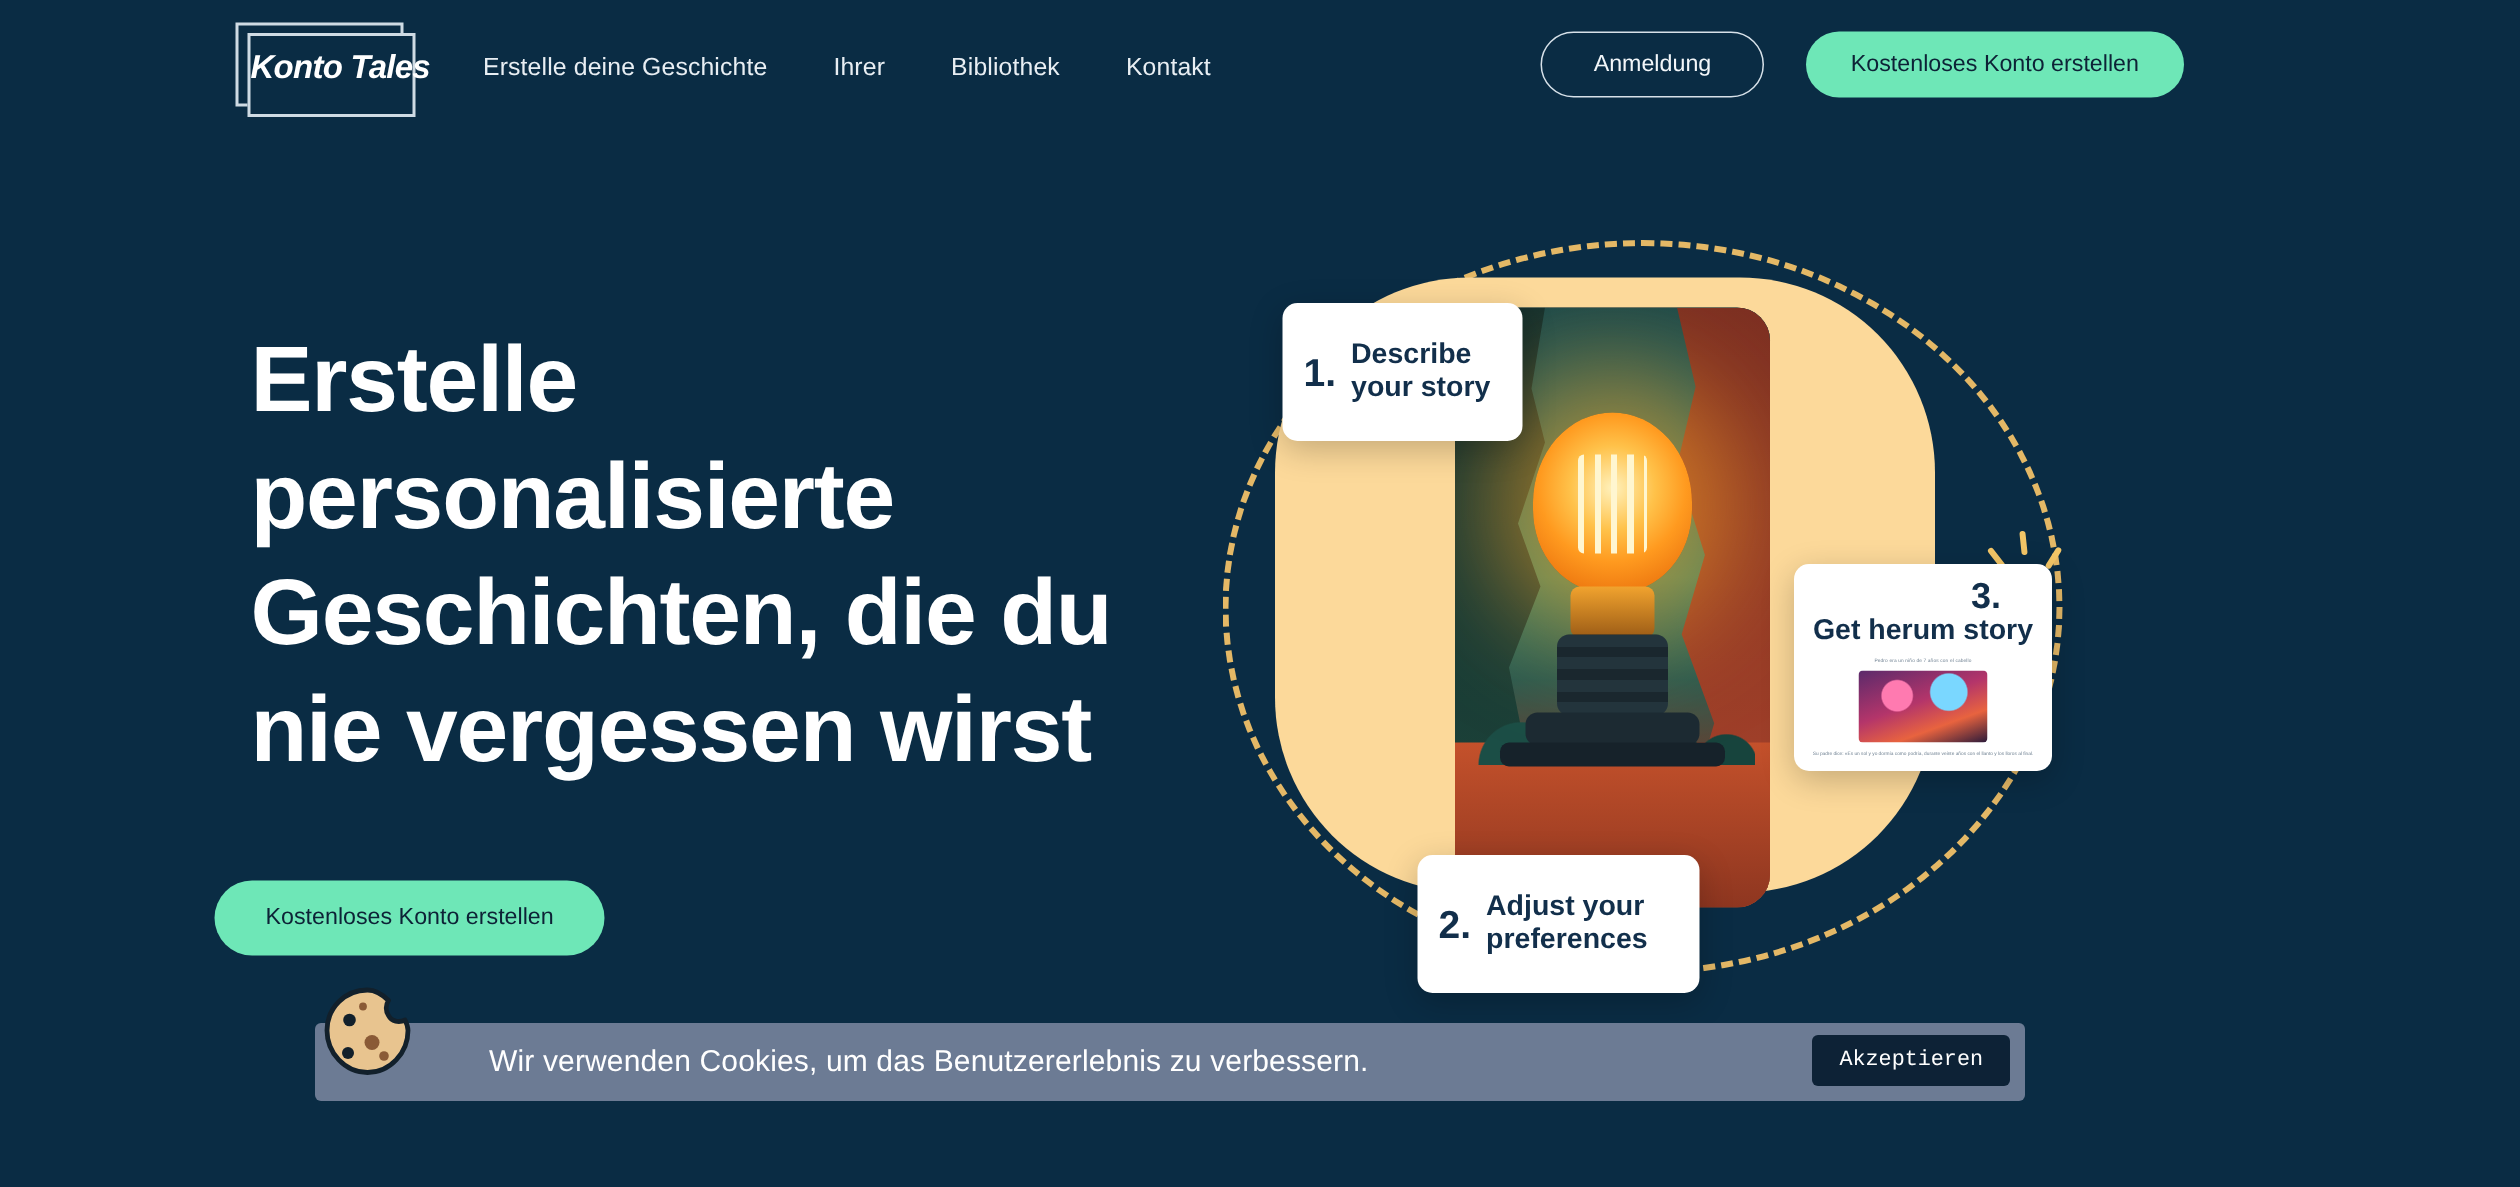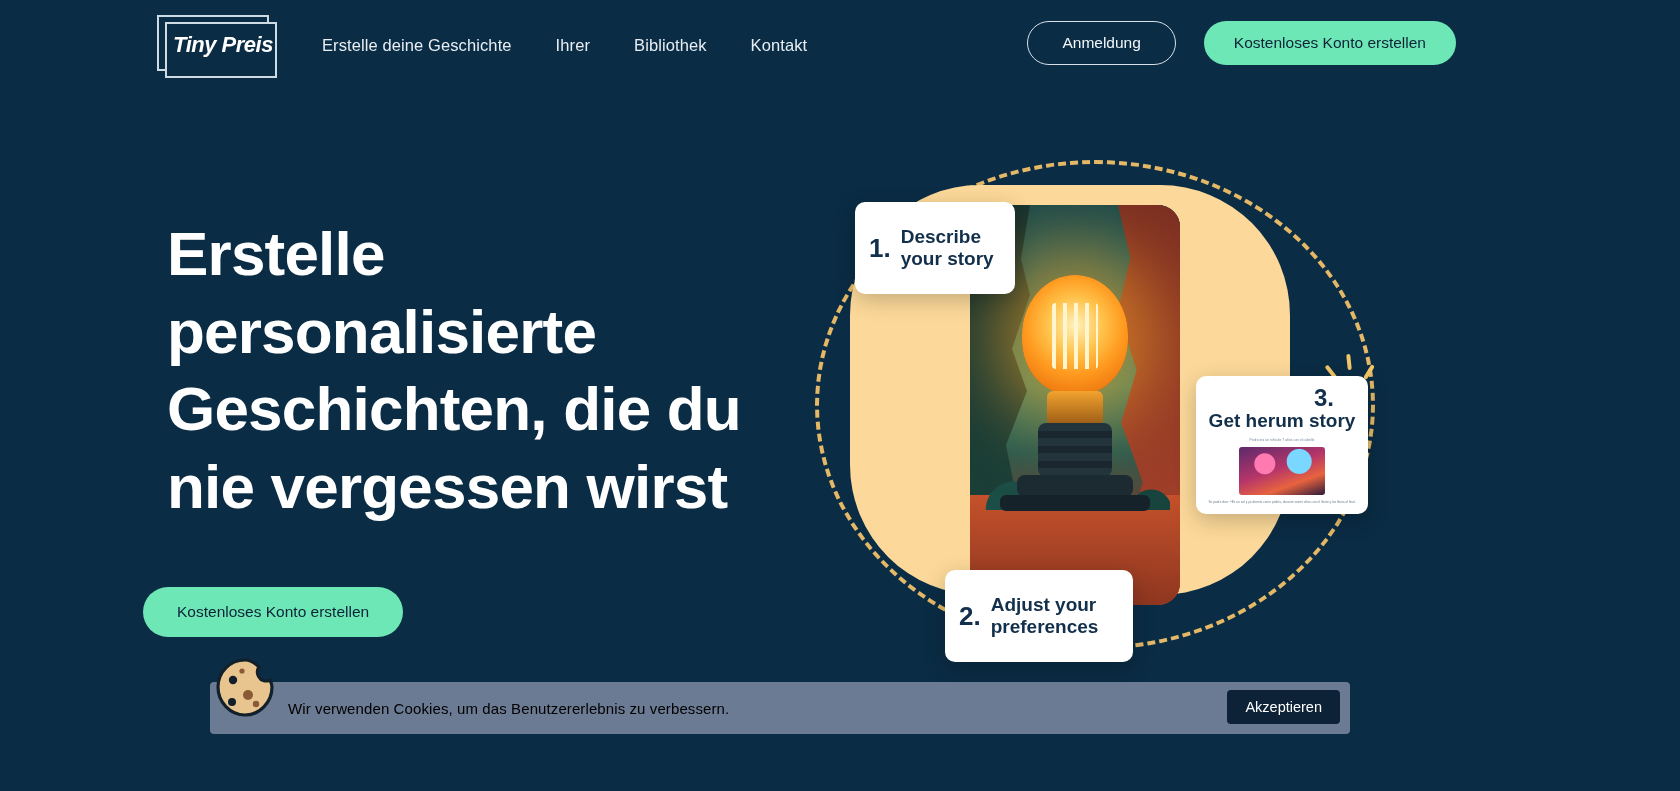--- a/index.html
+++ b/index.html
@@ -371,57 +371,57 @@
     left: 210px;
     top: 682px;
     width: 1140px;
     height: 52px;
     background: #6c7b94;
     border-radius: 4px;
     display: flex;
     align-items: center;
   }
   .cookie-text {
-    color: #000000;
-    font-size: 15px;
-    margin-left: 78px;
+    color: #ffffff;
+    font-size: 20px;
+    margin-left: 116px;
     letter-spacing: 0.1px;
   }
   .cookie-accept {
     position: absolute;
     right: 10px;
     top: 8px;
     background: #0d2236;
     color: #ffffff;
     border: none;
     border-radius: 4px;
     font-size: 14.5px;
     padding: 9px 18px;
     cursor: pointer;
-    font-family: Liberation Sans, sans-serif;
+    font-family: Liberation Mono, monospace;
   }
   .cookie-icon {
     position: absolute;
     left: 212px;
     top: 657px;
     width: 66px;
     height: 62px;
   }
 </style>
 </head>
 <body>
 
 <div class="page">
 
   <div class="header">
 
     <div class="logo">
       <div class="logo-frame-back"></div>
       <div class="logo-frame-front"></div>
-      <div class="logo-text">Tiny Preis</div>
+      <div class="logo-text">Konto Tales</div>
     </div>
 
     <nav class="nav">
       <a class="nav-link">Erstelle deine Geschichte</a>
       <a class="nav-link">Ihrer</a>
       <a class="nav-link">Bibliothek</a>
       <a class="nav-link">Kontakt</a>
     </nav>
 
     <div class="header-actions">

